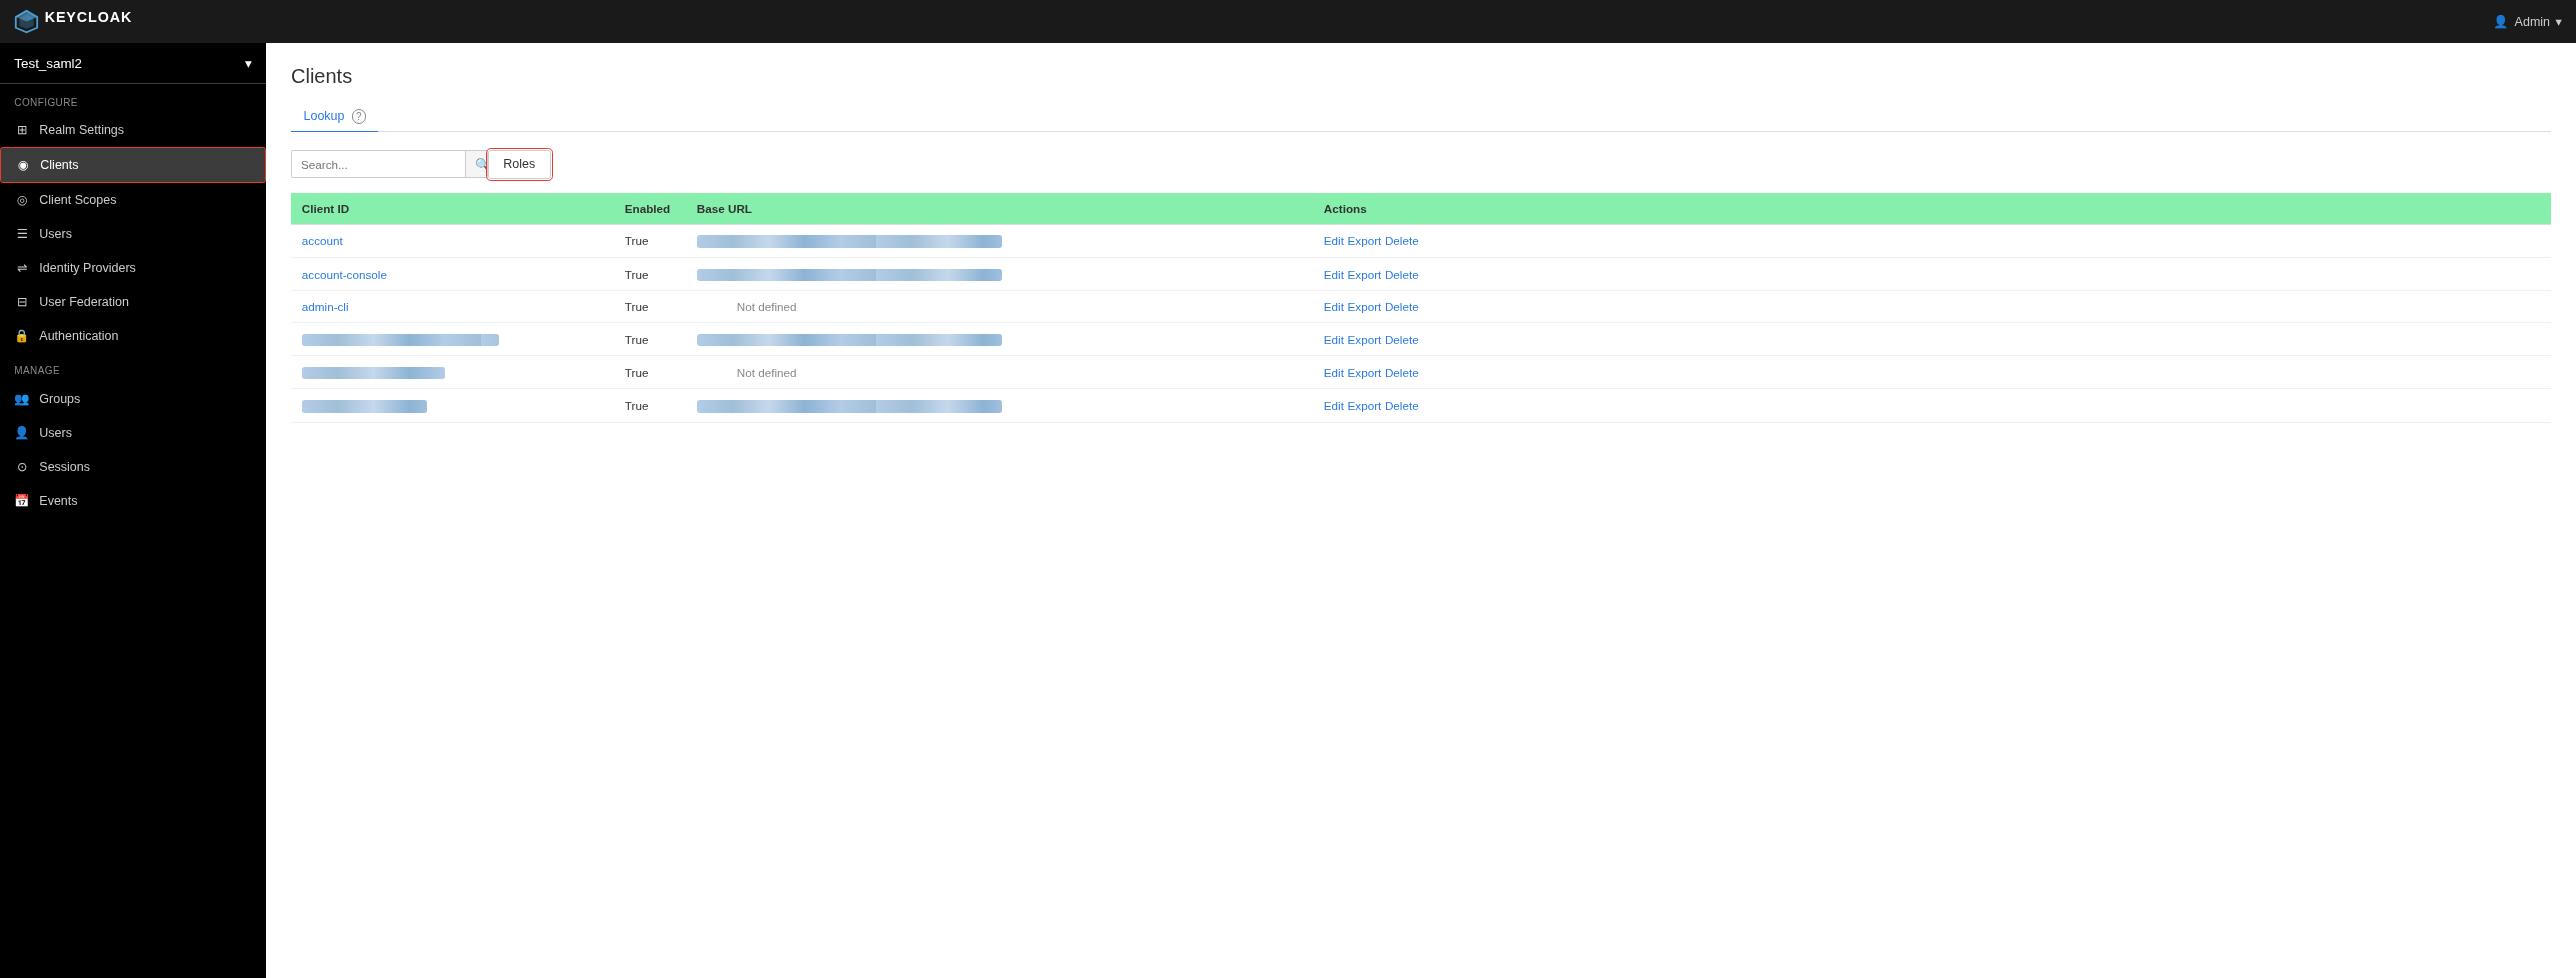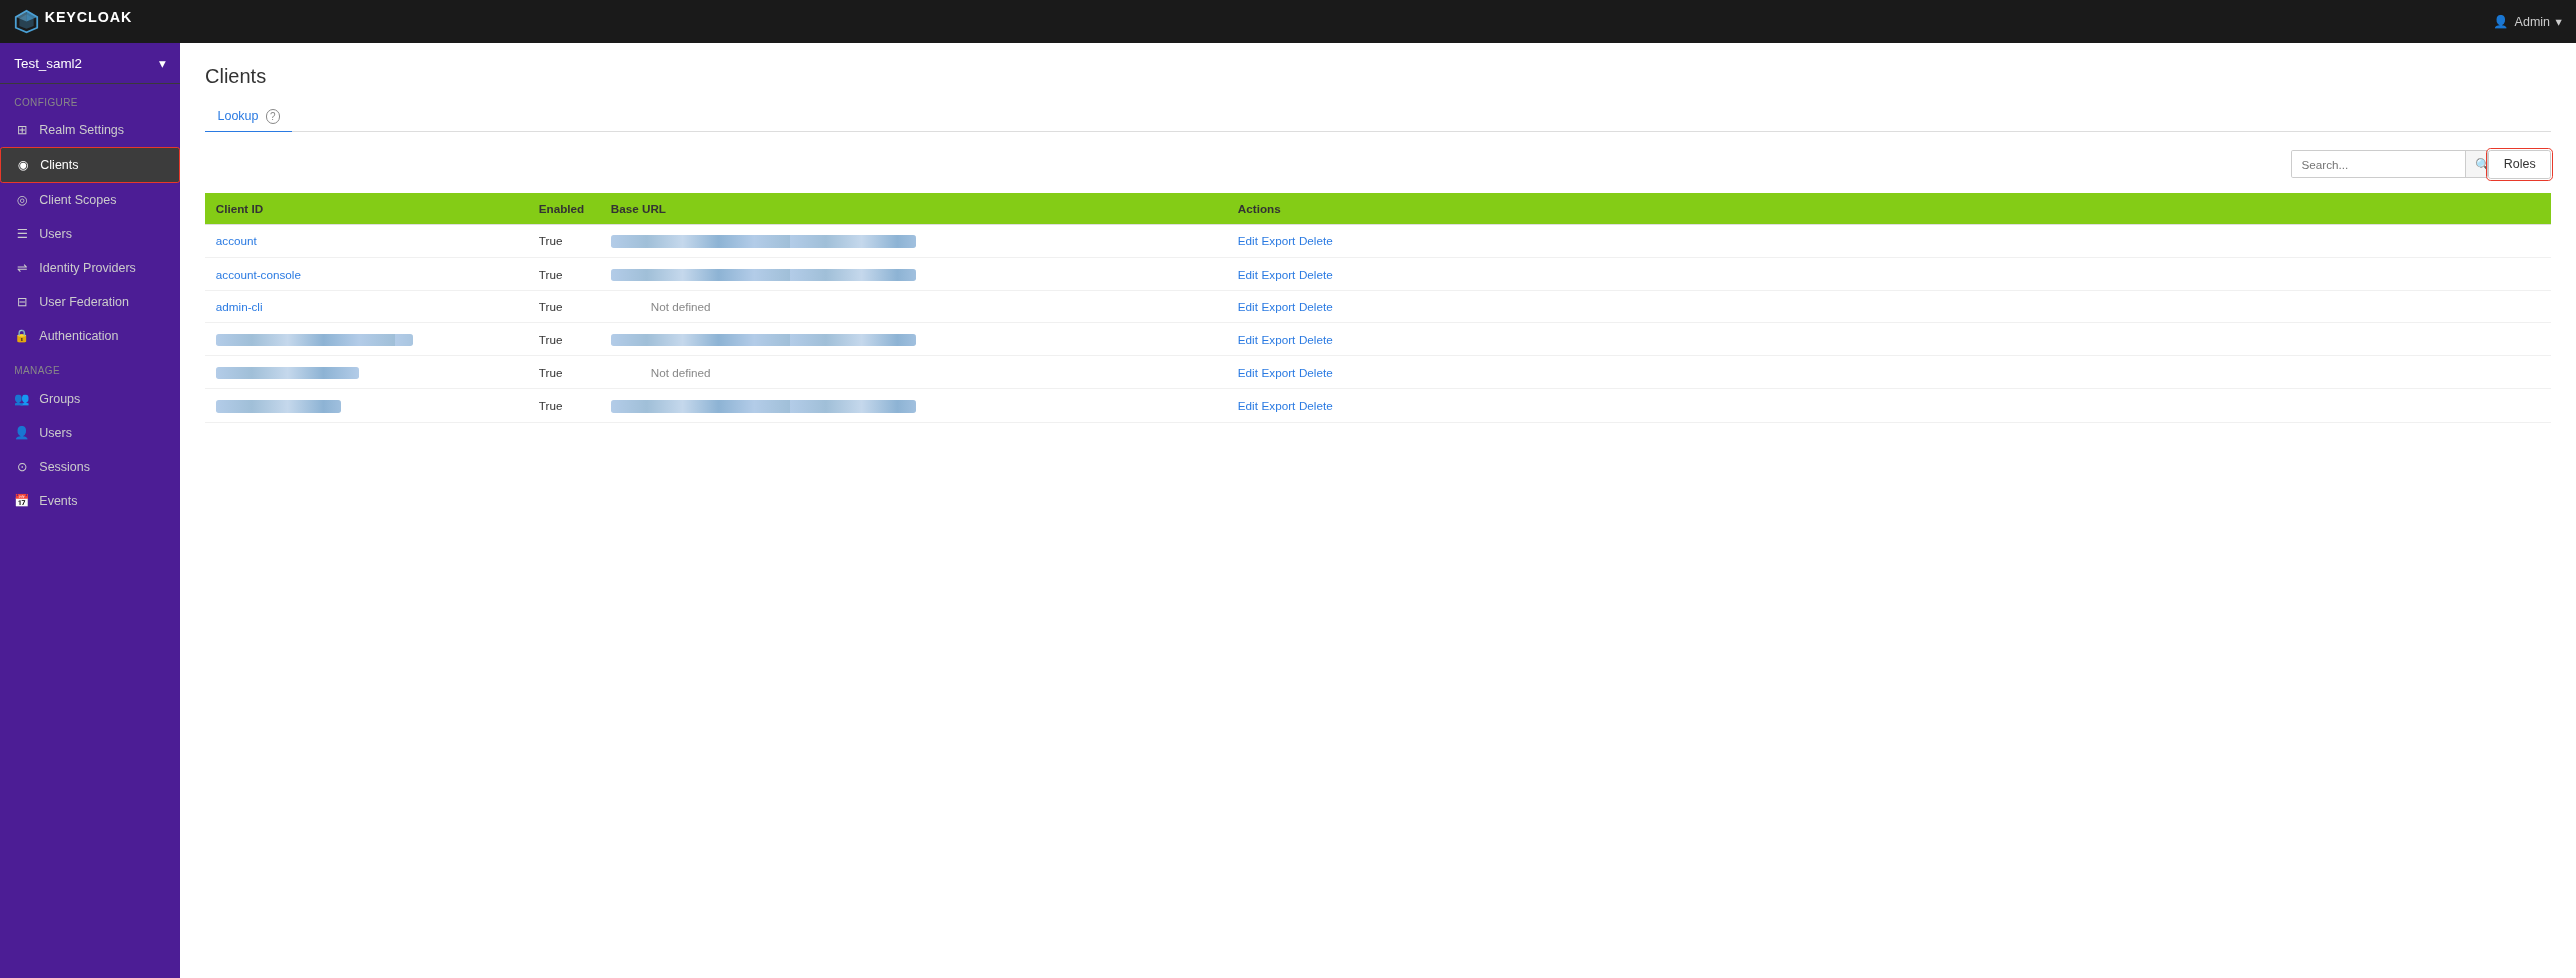--- a/index.html
+++ b/index.html
@@ -40,22 +40,22 @@
 
     
     .main-layout {
       display: flex;
       flex: 1;
       overflow: hidden;
     }
 
     
     .sidebar {
-      width: 180px;
-      background: #4c1d95;
+      width: 266px;
+      background: #000000;
       color: #ccc;
       display: flex;
       flex-direction: column;
       overflow-y: auto;
       flex-shrink: 0;
     }
     .realm-selector {
       display: flex;
       align-items: center;
       justify-content: space-between;
@@ -144,21 +144,21 @@
       font-size: 10px;
       color: #888;
       margin-left: 3.6px;
       cursor: pointer;
     }
 
     
     .toolbar {
       display: flex;
       align-items: center;
-      justify-content: flex-end;
+      justify-content: flex-start;
       margin-bottom: 14.3px;
     }
     .search-wrap {
       display: flex;
       align-items: center;
       border: 0.9px solid #ccc;
       border-radius: 1.8px;
       overflow: hidden;
       width: 197px;
     }
@@ -191,21 +191,21 @@
       outline: 1.8px solid #e8392a;
       outline-offset: 1.8px;
     }
 
     
     .data-table {
       width: 100%;
       border-collapse: collapse;
     }
     .data-table thead tr {
-      background: #84cc16;
+      background: #86efac;
       border-bottom: 0.9px solid #ddd;
     }
     .data-table th {
       text-align: left;
       padding: 9px 10.8px;
       font-size: 11.7px;
       font-weight: 600;
       color: #333;
     }
     .data-table td {

